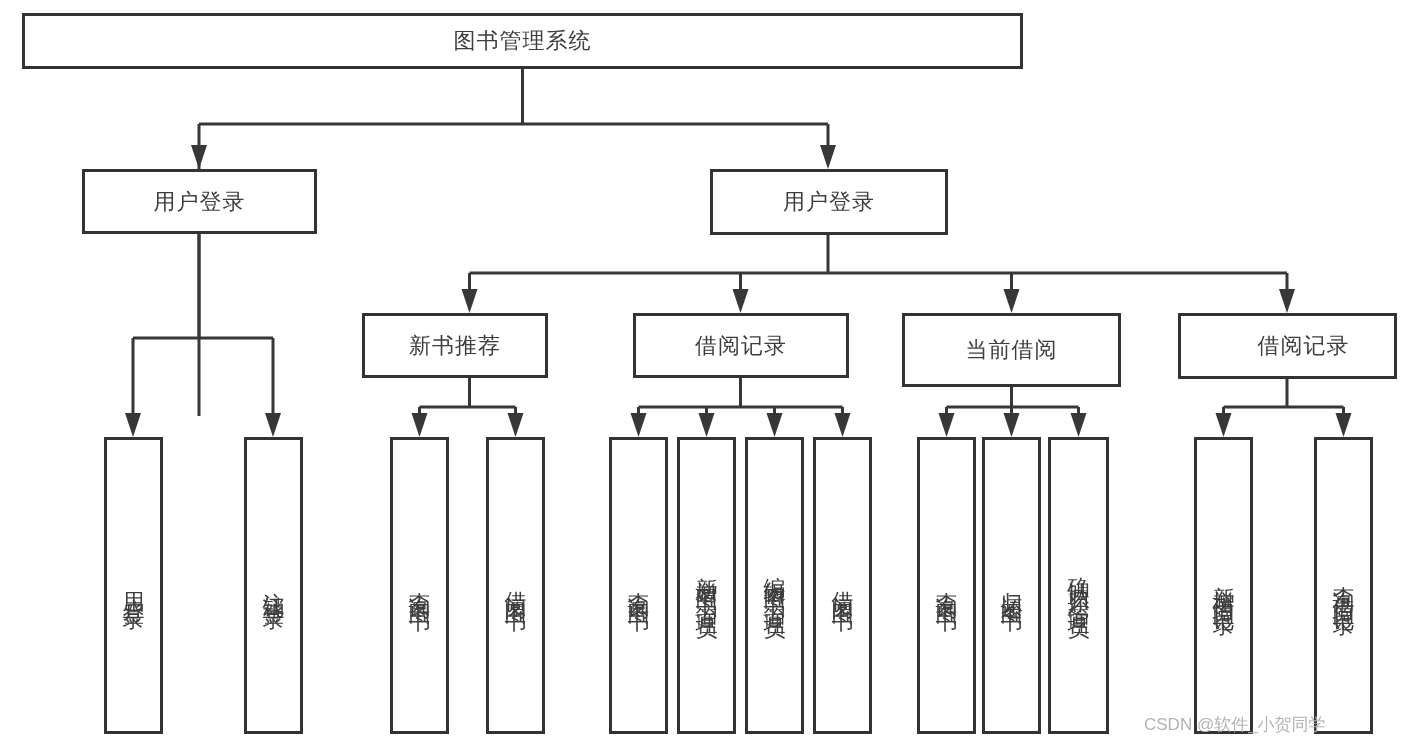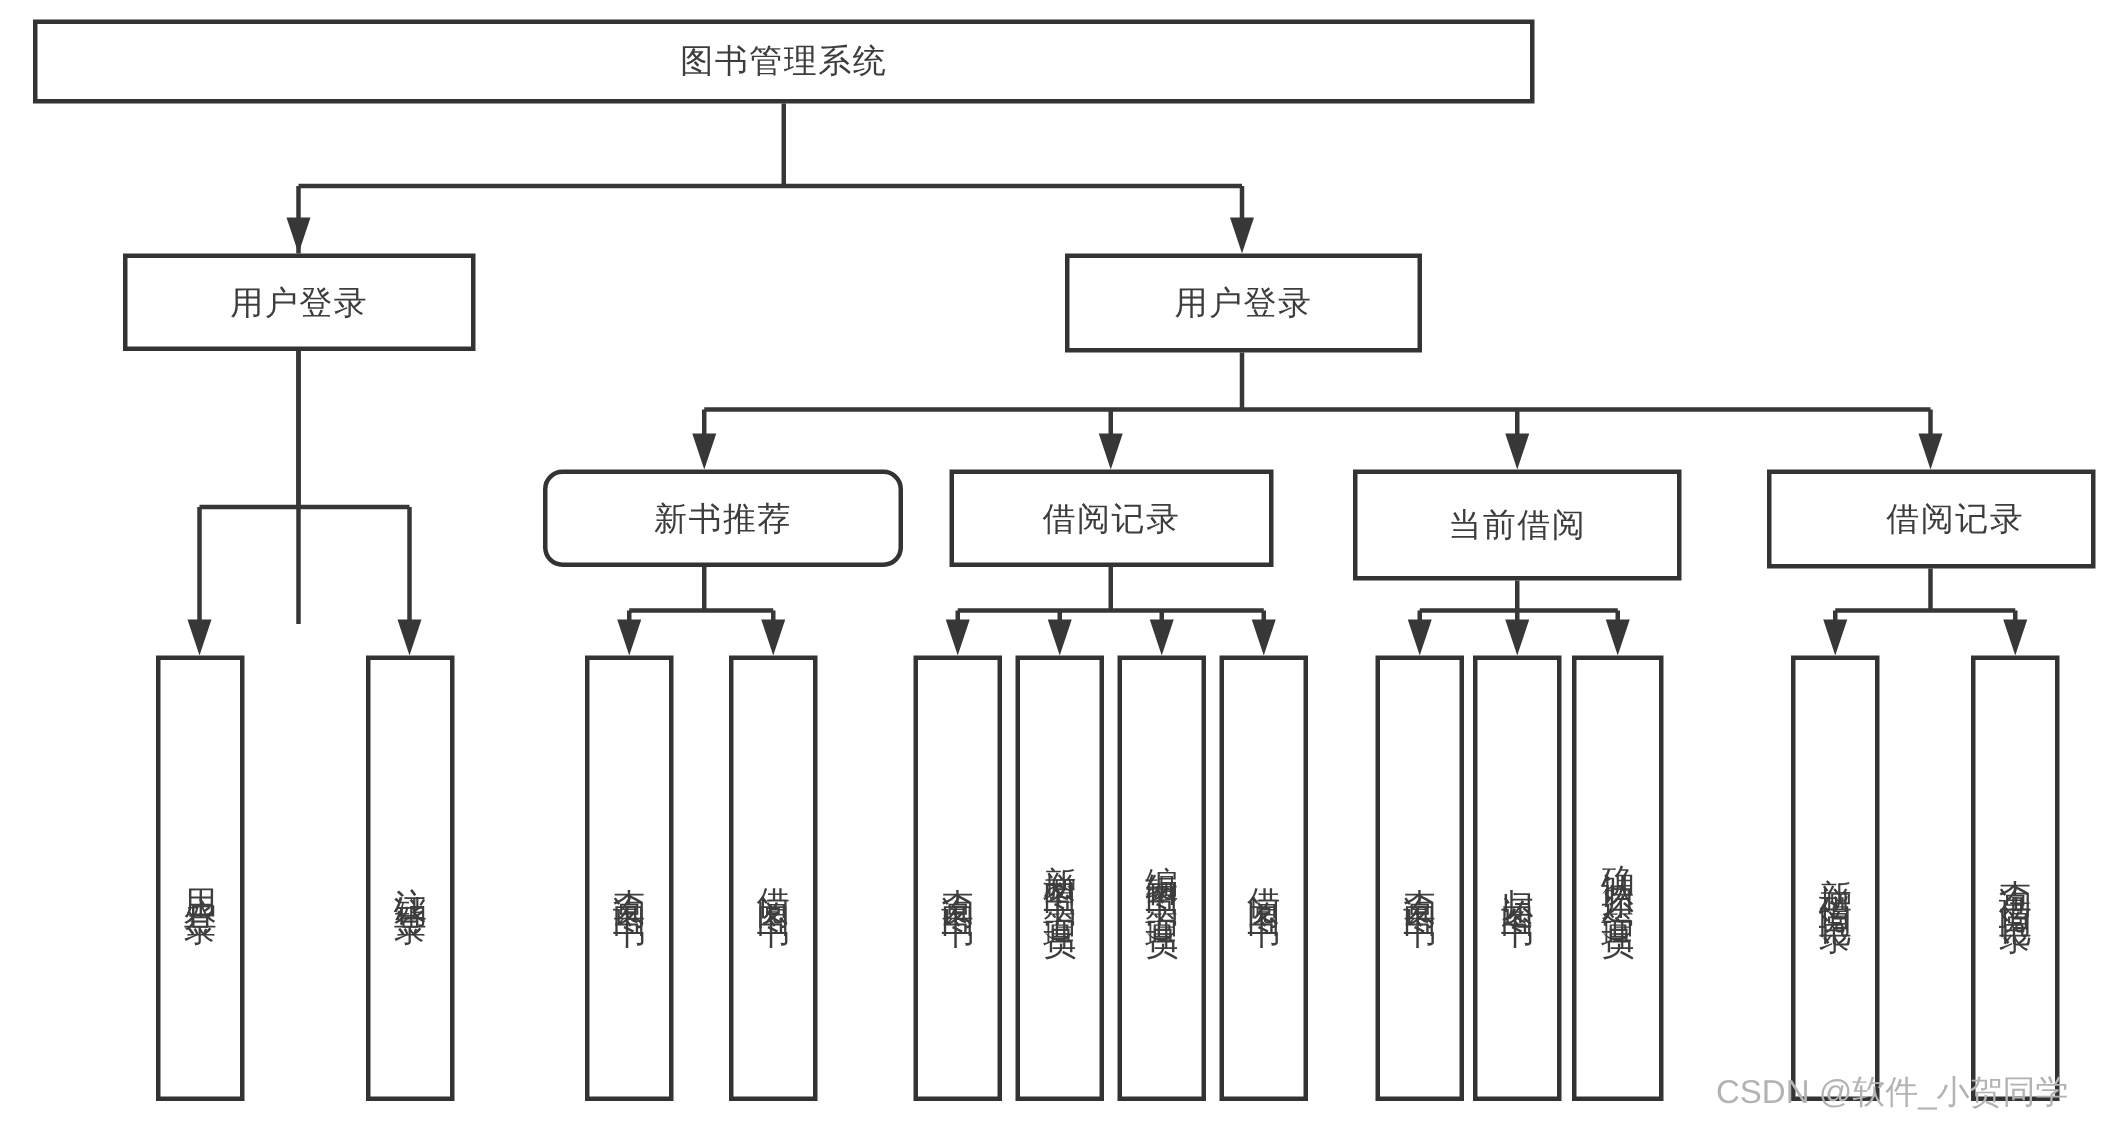--- a/index.html
+++ b/index.html
@@ -16,35 +16,35 @@
   .hbox{font-size:22px;letter-spacing:1px;}
   .vbox{font-size:22px;}
   .vbox .vtext{
     writing-mode:vertical-rl;text-orientation:mixed;
     letter-spacing:6px;line-height:1;white-space:nowrap;
   }
   
   .n-root{left:22px;top:13px;width:1001px;height:56px;}
   .n-user-login{left:82px;top:169px;width:235px;height:65px;}
   .n-book-mgmt{left:710px;top:169px;width:238px;height:66px;}
-  .n-new-book{left:362px;top:313px;width:240px;height:65px;border-radius:13px;}
+  .n-new-book{left:362px;top:313px;width:186px;height:65px;}
   .n-book-borrow{left:633px;top:313px;width:216px;height:65px;}
   .n-current-borrow{left:902px;top:313px;width:219px;height:74px;}
   .n-records{left:1178px;top:313px;width:219px;height:66px;padding-left:32px;}
   
   .leaf{top:437px;width:59px;height:297px;}
   .l-a1{left:104px;} .l-a2{left:244px;}
   .l-b1{left:390px;} .l-b2{left:486px;}
   .l-c1{left:609px;} .l-c2{left:677px;} .l-c3{left:745px;} .l-c4{left:813px;}
   .l-d1{left:917px;} .l-d2{left:982px;} .l-d3{left:1048px;width:61px;}
   .l-e1{left:1194px;} .l-e2{left:1314px;}
   
   .watermark{
     position:absolute;left:1144px;top:713px;z-index:3;
-    font-size:22px;color:#b3b3b3;white-space:nowrap;
+    font-size:17px;color:#b3b3b3;white-space:nowrap;
   }
 </style>
 </head>
 <body>
 
 <div id="stage">
 
   <svg id="connectors" width="1405" height="747" viewBox="0 0 1405 747">
     <g stroke="#373737" stroke-width="3" fill="none">
 

